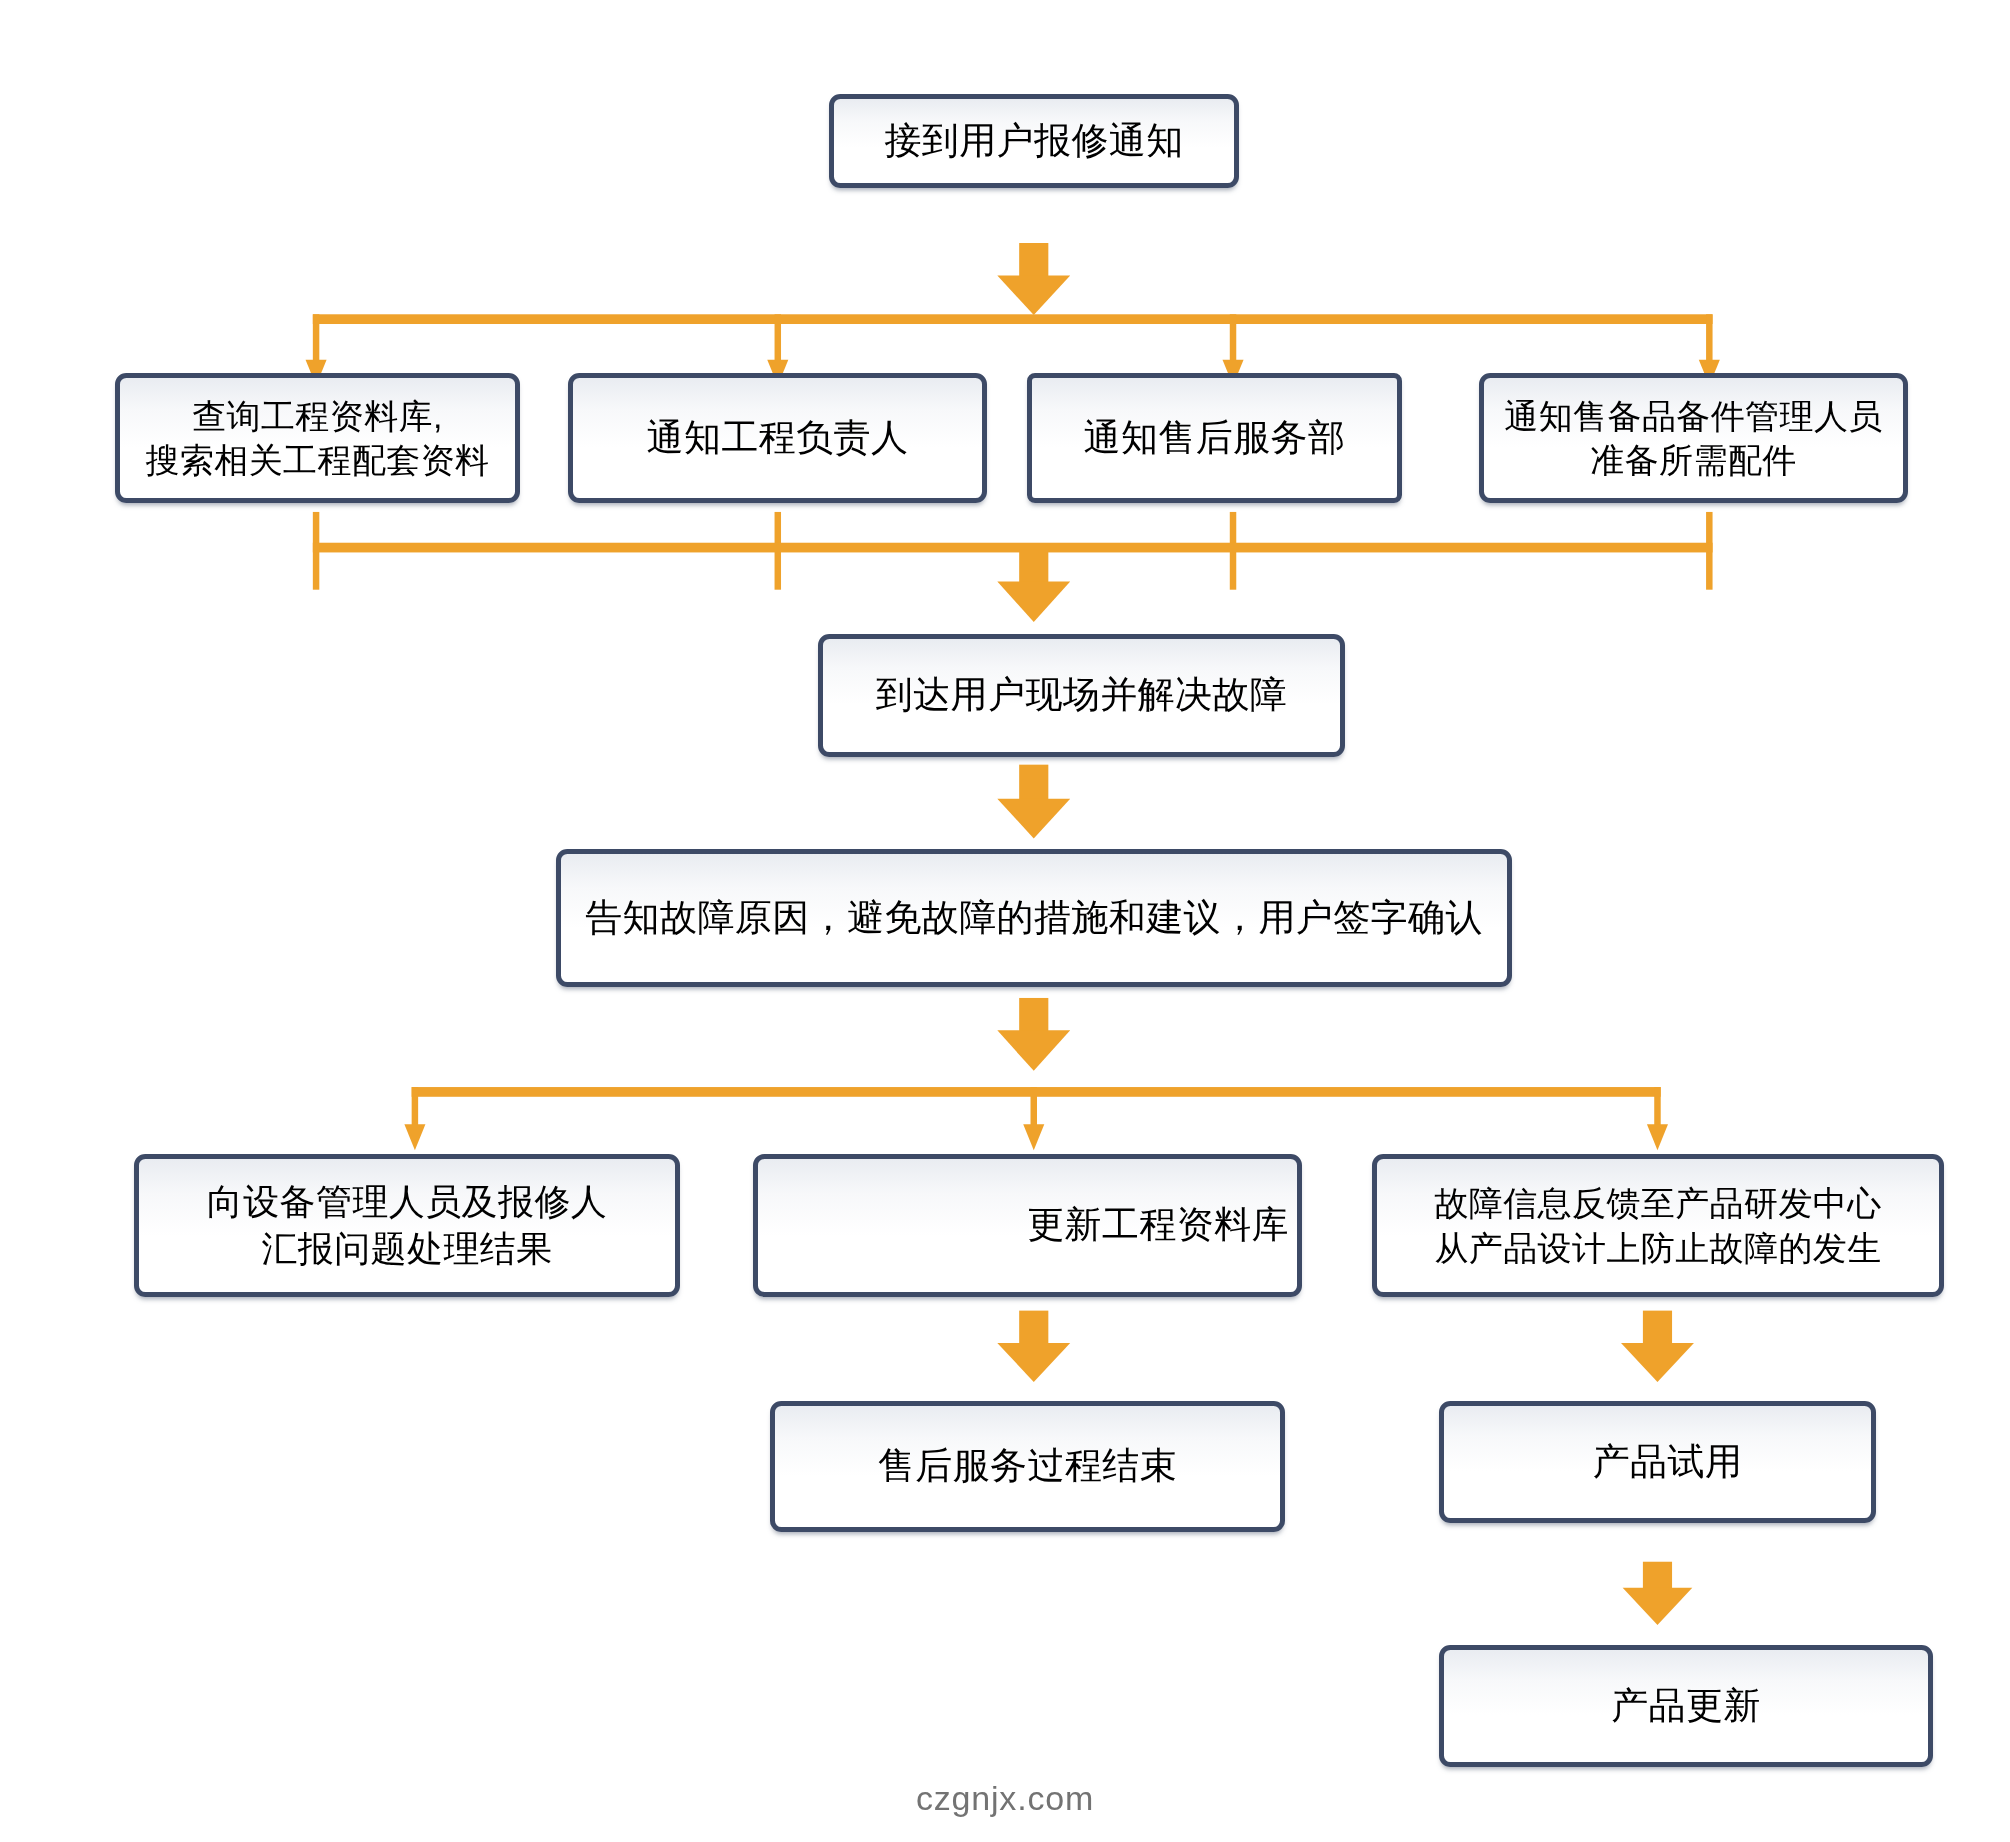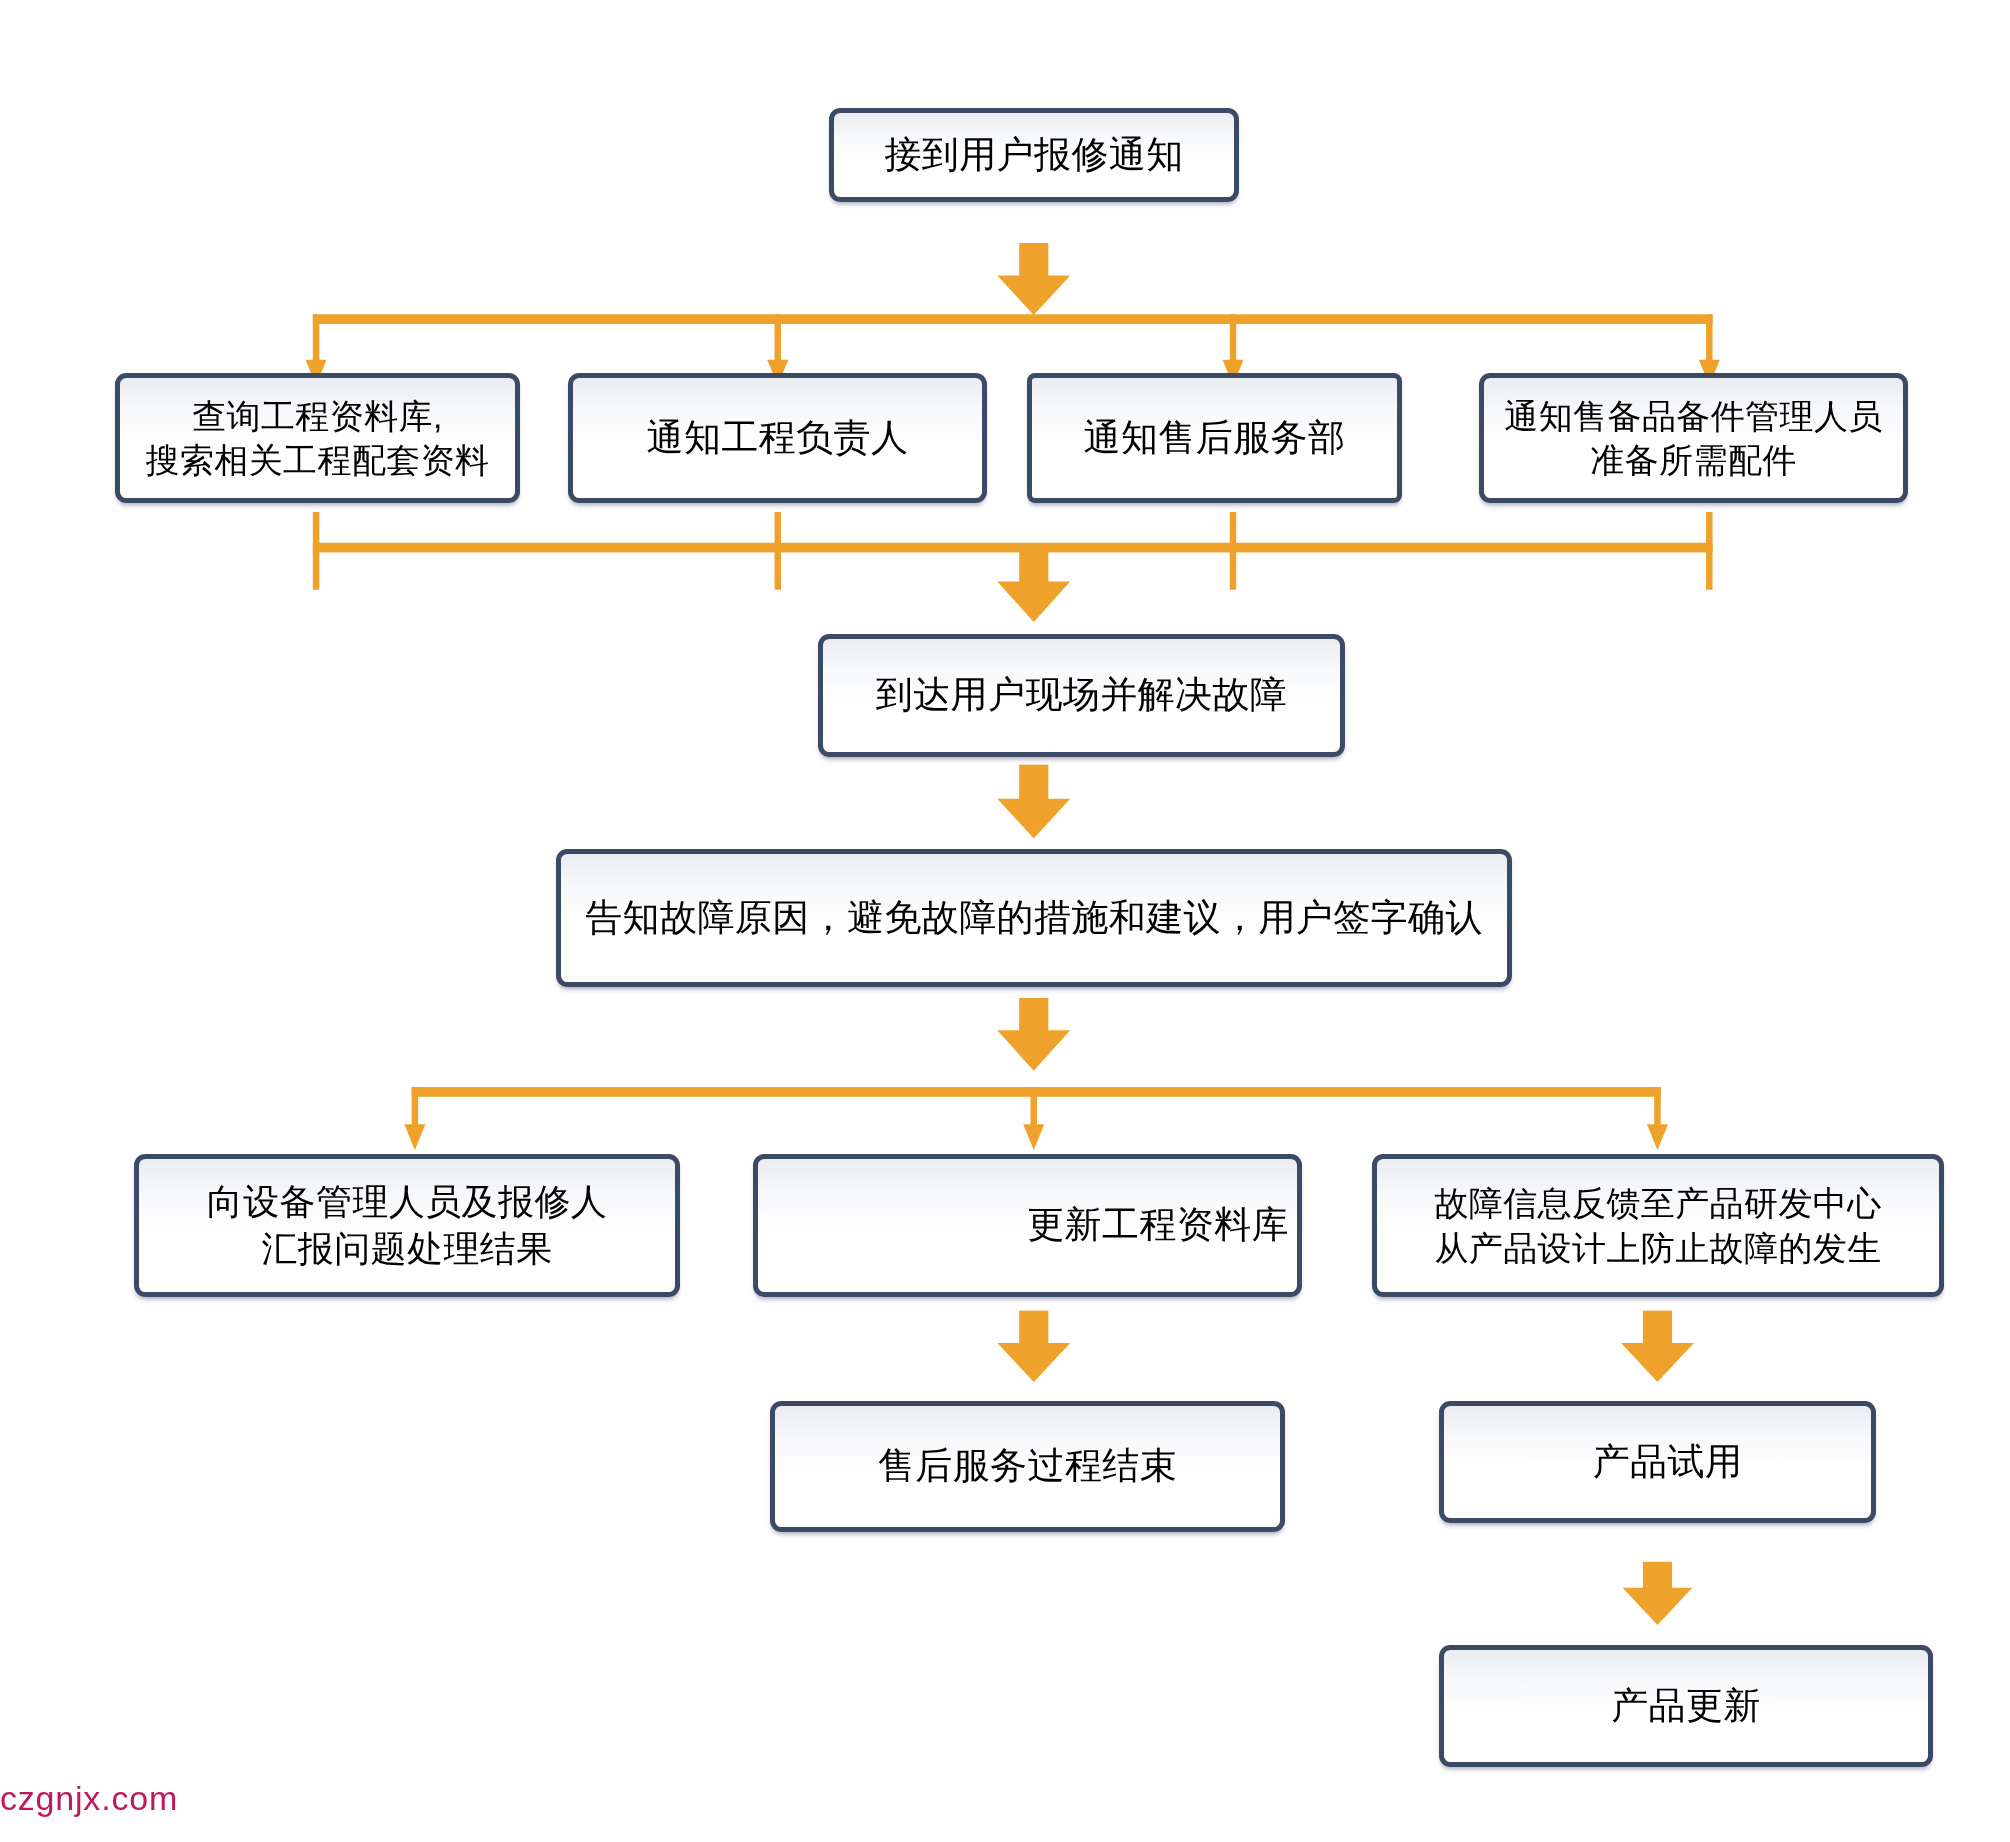--- a/index.html
+++ b/index.html
@@ -58,22 +58,23 @@
   .fs-44 .node-label { font-size: 36px; }
   .fs-42 .node-label { font-size: 34px; }
 
   
   #watermark {
     position: absolute;
     z-index: 3;
     left: 0;
     top: 1779px;
     width: 2010px;
+    text-align: center;
     font-size: 34px;
-    color: #be185d;
+    color: #737373;
     letter-spacing: 0.8px;
   }
 </style>
 </head>
 <body>
 
 <div id="canvas">
 
   <svg id="connectors" viewBox="0 0 2481 2274" width="2010" height="1842" xmlns="http://www.w3.org/2000/svg">
 
@@ -141,21 +142,21 @@
       <polygon points="2001,1658 2091,1658 2046,1706" fill="#efa22b"></polygon>
     </g>
 
     <g>
       <rect x="2028" y="1928" width="36" height="40" fill="#efa22b"></rect>
       <polygon points="2003,1960 2089,1960 2046,2006" fill="#efa22b"></polygon>
     </g>
 
   </svg>
 
-  <div class="node fs-46" style="left:829px; top:108px; width:410px; height:94px;">
+  <div class="node fs-46" style="left:829px; top:94px; width:410px; height:94px;">
     <span class="node-label">接到用户报修通知</span>
   </div>
 
   <div class="node fs-42" style="left:115px; top:373px; width:405px; height:130px;">
     <span class="node-label">查询工程资料库,
 搜索相关工程配套资料</span>
   </div>
 
   <div class="node fs-46" style="left:568px; top:373px; width:419px; height:130px;">
     <span class="node-label">通知工程负责人</span>

